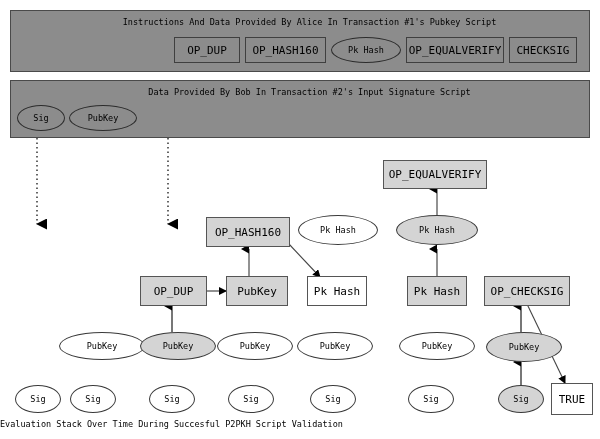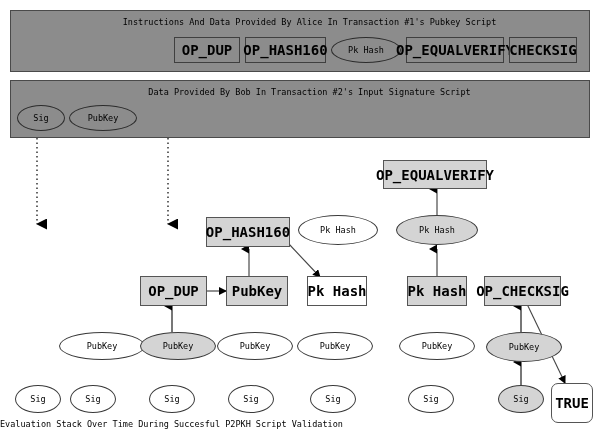--- a/index.html
+++ b/index.html
@@ -40,24 +40,23 @@
     padding-left: 19px;
   }
   
   .box {
     position: absolute;
     box-sizing: border-box;
     border: 1px solid #555;
     display: flex;
     align-items: center;
     justify-content: center;
-    font-size: 14px;
+    font-size: 11px;
     color: #000;
     white-space: nowrap;
-    font-weight: bold;
   }
   .box.filled   { background: #d4d4d4; }
   .box.white    { background: #ffffff; }
   .box.onpanel  { background: #8c8c8c; border-color: #3f3f3f; }
 
   .ellipse {
     position: absolute;
     box-sizing: border-box;
     border: 1px solid #3a3a3a;
     border-radius: 50%;
@@ -172,19 +171,19 @@
   <div class="ellipse white" style="left:298px; top:215px; width:80px; height:30px;">Pk Hash</div>
 
   <div class="ellipse white" style="left:408px; top:385px; width:46px; height:28px;">Sig</div>
   <div class="ellipse white" style="left:399px; top:332px; width:76px; height:28px;">PubKey</div>
   <div class="box filled" style="left:407px; top:276px; width:60px; height:30px;">Pk Hash</div>
   <div class="ellipse filled" style="left:396px; top:215px; width:82px; height:30px;">Pk Hash</div>
   <div class="box filled" style="left:383px; top:160px; width:104px; height:29px;">OP_EQUALVERIFY</div>
 
   <div class="ellipse filled" style="left:498px; top:385px; width:46px; height:28px;">Sig</div>
   <div class="ellipse filled" style="left:486px; top:332px; width:76px; height:30px;">PubKey</div>
-  <div class="box filled" style="left:484px; top:276px; width:77px; height:30px;">OP_CHECKSIG</div>
+  <div class="box filled" style="left:484px; top:276px; width:86px; height:30px;">OP_CHECKSIG</div>
 
-  <div class="box white" style="left:551px; top:383px; width:42px; height:40px;border-radius:7px;">TRUE</div>
+  <div class="box white" style="left:551px; top:383px; width:42px; height:32px;">TRUE</div>
 
   <div class="caption" style="top:419px;">Evaluation Stack Over Time During Succesful P2PKH Script Validation</div>
 
 </div>
 
 </body></html>

